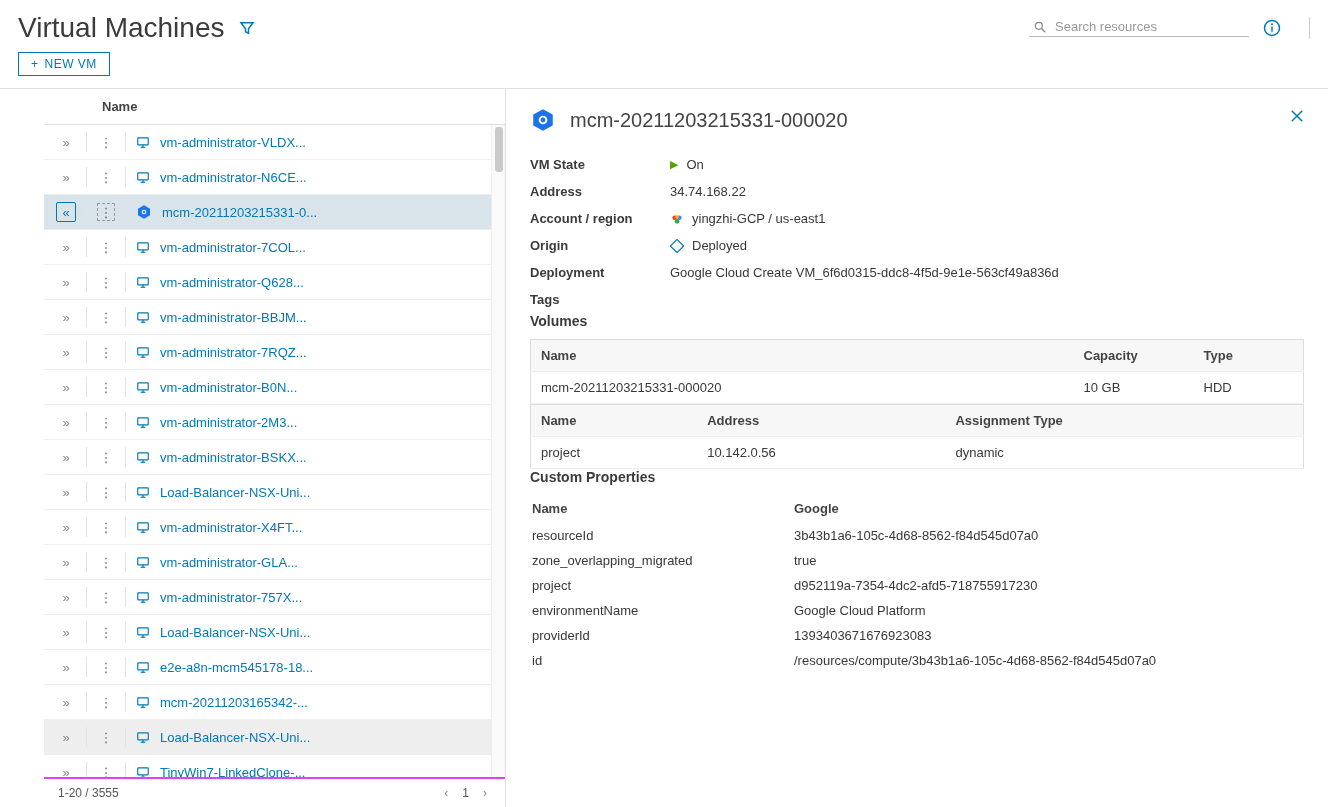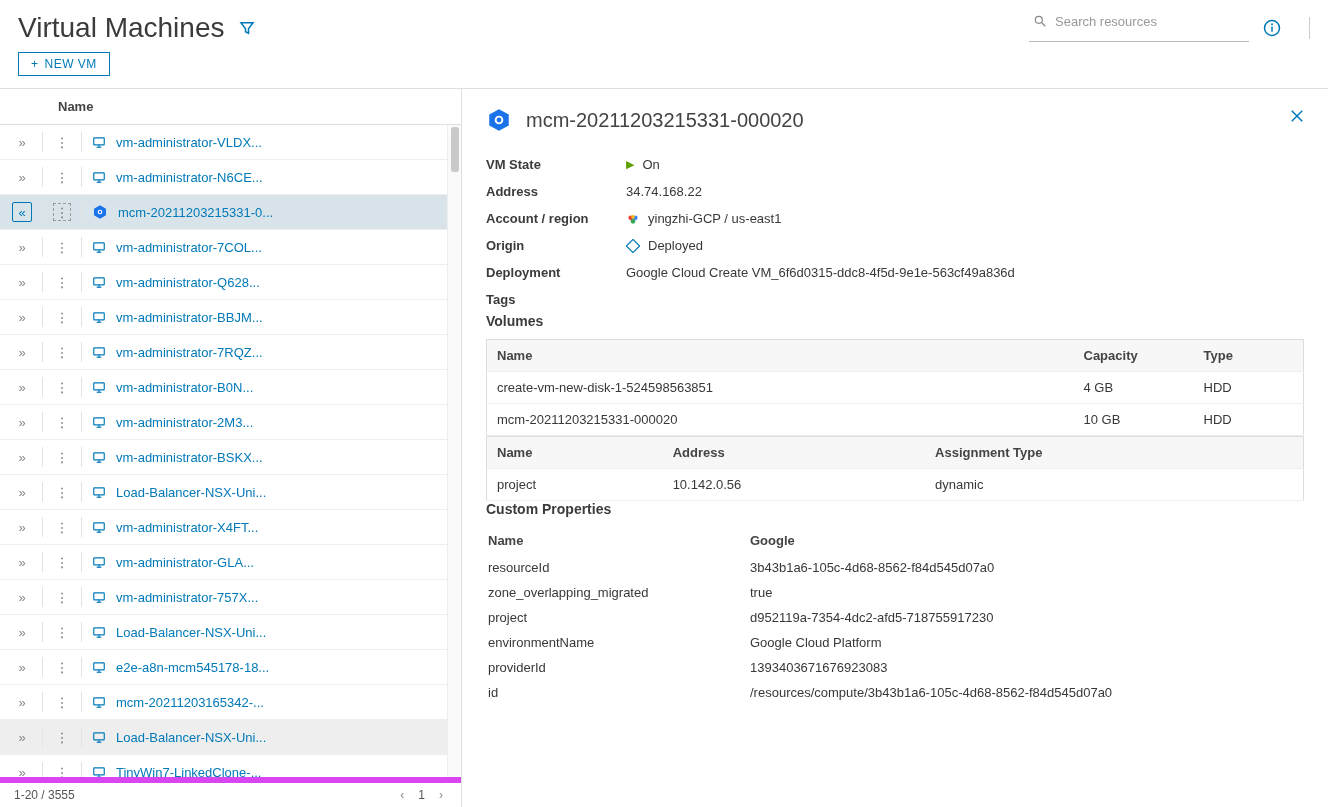--- a/index.html
+++ b/index.html
@@ -2,44 +2,44 @@
 <html><head>
 <meta charset="utf-8">
 <style>
   * { box-sizing: border-box; margin: 0; padding: 0; }
   body { font-family: "Segoe UI", Arial, sans-serif; font-size: 13px; color: #383838; background: #fff; }
   .page { width: 1328px; height: 807px; display: flex; flex-direction: column; }
   .header { display: flex; align-items: center; padding: 12px 18px 0; gap: 14px; }
   .title { font-size: 28px; font-weight: 300; color: #3b3b3b; }
   .filter-ico { color: #0079b8; width:18px; height:18px; }
   .header-spacer { flex: 1; }
-  .search-wrap { display: flex; gap: 8px; border-bottom: 1px solid #bbb; padding: 0 4px 12px; }
+  .search-wrap { display: flex; align-items: center; gap: 8px; border-bottom: 1px solid #bbb; padding: 0 4px 2px; }
   .search-wrap input { border: none; outline: none; width: 190px; font-size: 13px; color:#777; }
   .search-wrap input::placeholder { color:#999; }
   .info-ico { color:#0079b8; }
   .vbar { width:1px; height:22px; background:#ccc; margin-left:14px; }
   .new-vm-row { padding: 8px 18px 12px; }
   .new-vm-btn { display:inline-flex; align-items:center; gap:6px; border:1px solid #0079b8; color:#0079b8; background:#fff; padding:4px 12px; font-size:12px; letter-spacing:.5px; cursor:pointer; }
-  .body { flex:1; display:flex; border-top:1px solid #e0e0e0; min-height:0; }
+  .body { flex:1; display:flex; border-top:1px solid #e0e0e0; min-height:0;padding-left:44px; }
   .list-pane { width: 462px; display:flex; flex-direction:column; border-right:1px solid #e0e0e0; }
   .list-pane .tbl { flex:1; overflow:hidden; position:relative; }
   .col-head { height:36px; display:flex; align-items:center; border-bottom:1px solid #e0e0e0; }
   .col-head .cell-name { padding-left:58px; font-weight:600; color:#444; }
   .rows { }
   .row { height:35px; display:flex; align-items:center; border-bottom:1px solid #eee; gap:10px; padding:0 8px 0 12px; cursor:pointer; }
   .row.selected { background:#d9e4ea; }
   .row.hovered { background:#eee; }
   .exp { width:20px; height:20px; display:flex; align-items:center; justify-content:center; color:#888; flex-shrink:0; }
   .sep { width:1px; height:20px; background:#e3e3e3; flex-shrink:0; }
   .dots { width:18px; height:18px; display:flex; align-items:center; justify-content:center; color:#666; flex-shrink:0; }
   .dots.box { border:1px dashed #999; }
   .vm-ico { width:14px; height:14px; flex-shrink:0; color:#0079b8; }
   .gcp-ico { width:16px; height:16px; flex-shrink:0; }
   .row .name { color:#0079b8; white-space:nowrap; overflow:hidden; text-overflow:ellipsis; }
-  .footer { height:30px; display:flex; align-items:center; padding:0 14px; border-top:6px solid #d946ef; font-size:12px; color:#555; gap:10px; }
+  .footer { height:30px; display:flex; align-items:center; padding:0 14px; border-top:2px solid #d946ef; font-size:12px; color:#555; gap:10px; }
   .footer .sp { flex:1; }
   .pg-btn { color:#888; cursor:pointer; padding:2px 4px; }
   .scrollbar { width:14px; background:#fafafa; border-left:1px solid #eee; display:flex; flex-direction:column; }
   .scroll-thumb { background:#c9c9c9; width:8px; margin:2px auto; height:45px; border-radius:3px; }
   .list-body { display:flex; flex:1; min-height:0; }
 
   .detail-pane { flex:1; padding:18px 24px 0; overflow:auto; position:relative; }
   .detail-head { display:flex; align-items:center; gap:14px; margin-bottom:18px; }
   .detail-title { font-size:20px; font-weight:300; color:#444; }
   .close-ico { position:absolute; right:22px; top:18px; color:#0079b8; cursor:pointer; }
@@ -403,25 +403,20 @@
       <table class="dtable">
         <thead>
             <tr>
           <th>Name</th>
           <th style="width:120px">Capacity</th>
           <th style="width:110px">Type</th>
         </tr>
           </thead>
         <tbody id="vol-rows">
             <tr>
-              <td>create-vm-new-disk-1-524598563851</td>
-              <td>4 GB</td>
-              <td>HDD</td>
-            </tr>
-            <tr>
               <td>mcm-20211203215331-000020</td>
               <td>10 GB</td>
               <td>HDD</td>
             </tr>
           </tbody>
       </table>
 
       <table class="dtable">
         <thead>
             <tr>

